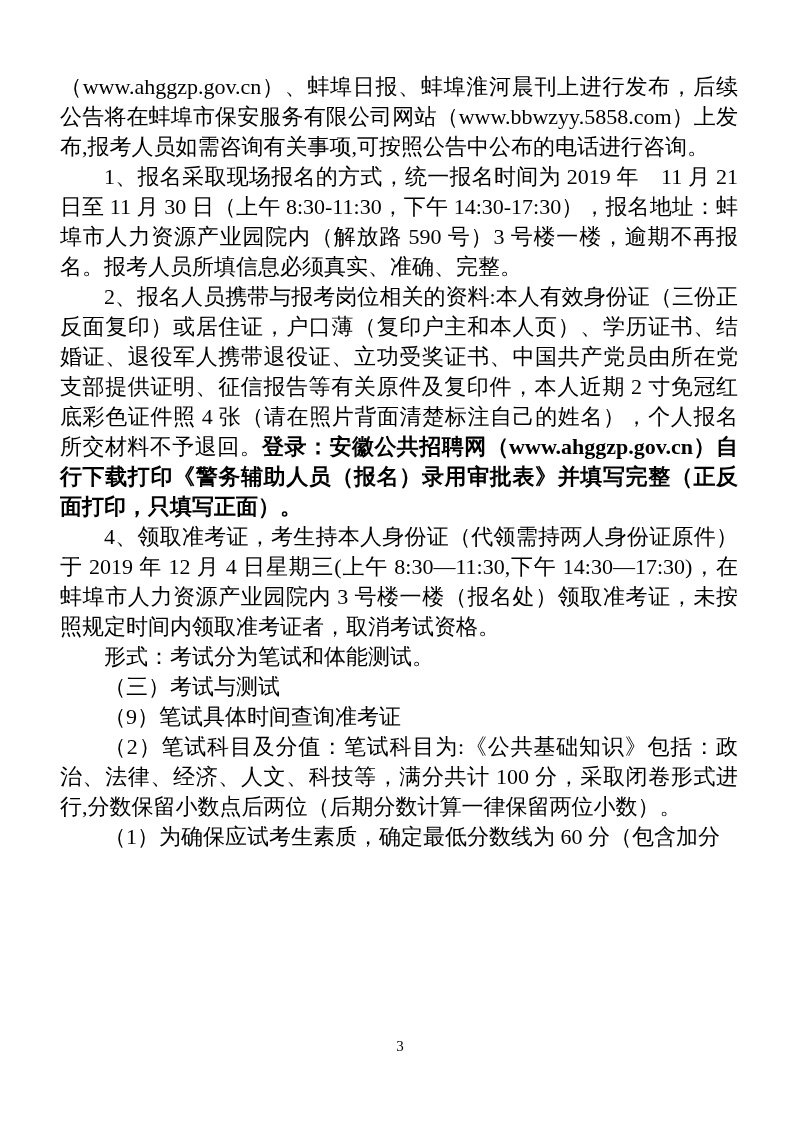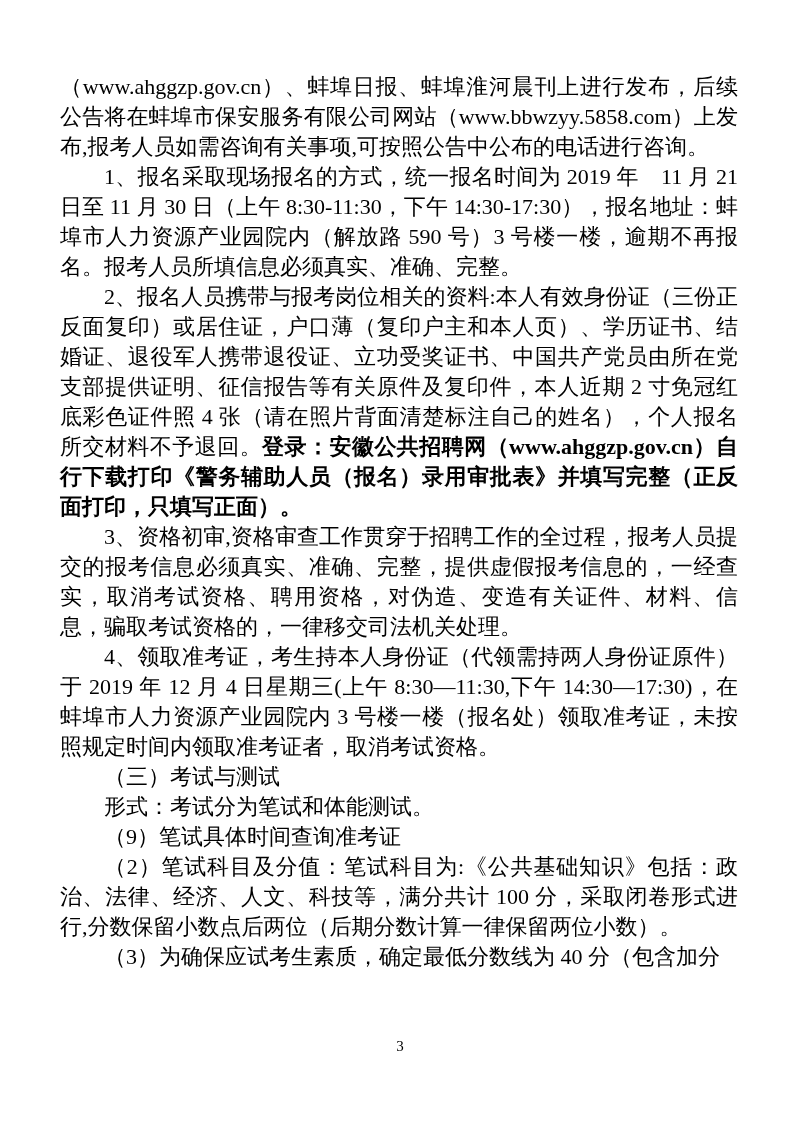--- a/index.html
+++ b/index.html
@@ -46,22 +46,21 @@
   }
 </style>
 </head>
 <body>
 
 <div class="page">
   <div class="body-text">
     <p class="para">（www.ahggzp.gov.cn）、蚌埠日报、蚌埠淮河晨刊上进行发布，后续公告将在蚌埠市保安服务有限公司网站（www.bbwzyy.5858.com）上发布,报考人员如需咨询有关事项,可按照公告中公布的电话进行咨询。</p>
     <p class="para indent">1、报名采取现场报名的方式，统一报名时间为 2019 年　11 月 21 日至 11 月 30 日（上午 8:30-11:30，下午 14:30-17:30），报名地址：蚌埠市人力资源产业园院内（解放路 590 号）3 号楼一楼，逾期不再报名。报考人员所填信息必须真实、准确、完整。</p>
     <p class="para indent"><span>2、报名人员携带与报考岗位相关的资料:本人有效身份证（三份正反面复印）或居住证，户口薄（复印户主和本人页）、学历证书、结婚证、退役军人携带退役证、立功受奖证书、中国共产党员由所在党支部提供证明、征信报告等有关原件及复印件，本人近期 2 寸免冠红底彩色证件照 4 张（请在照片背面清楚标注自己的姓名），个人报名所交材料不予退回。</span><b>登录：安徽公共招聘网（www.ahggzp.gov.cn）自行下载打印《警务辅助人员（报名）录用审批表》并填写完整（正反面打印，只填写正面）。</b></p>
-    <p class="para indent">3、资格初审,资格审查工作贯穿于招聘工作的全过程，报考人员提交的报考信息必须真实、准确、完整，提供虚假报考信息的，一经查实，取消考试资格、聘用资格，对伪造、变造有关证件、材料、信息，骗取考试资格的，一律移交司法机关处理。</p>
     <p class="para indent">4、领取准考证，考生持本人身份证（代领需持两人身份证原件）于 2019 年 12 月 4 日星期三(上午 8:30—11:30,下午 14:30—17:30)，在蚌埠市人力资源产业园院内 3 号楼一楼（报名处）领取准考证，未按照规定时间内领取准考证者，取消考试资格。</p>
+    <p class="para indent">形式：考试分为笔试和体能测试。</p>
     <p class="para indent">（三）考试与测试</p>
-    <p class="para indent">形式：考试分为笔试和体能测试。</p>
     <p class="para indent">（9）笔试具体时间查询准考证</p>
     <p class="para indent">（2）笔试科目及分值：笔试科目为:《公共基础知识》包括：政治、法律、经济、人文、科技等，满分共计 100 分，采取闭卷形式进行,分数保留小数点后两位（后期分数计算一律保留两位小数）。</p>
-    <p class="para indent">（3）为确保应试考生素质，确定最低分数线为 40 分（包含加分</p>
+    <p class="para indent">（1）为确保应试考生素质，确定最低分数线为 60 分（包含加分</p>
   </div>
   <div class="footer">3</div>
 </div>
 
 </body></html>

